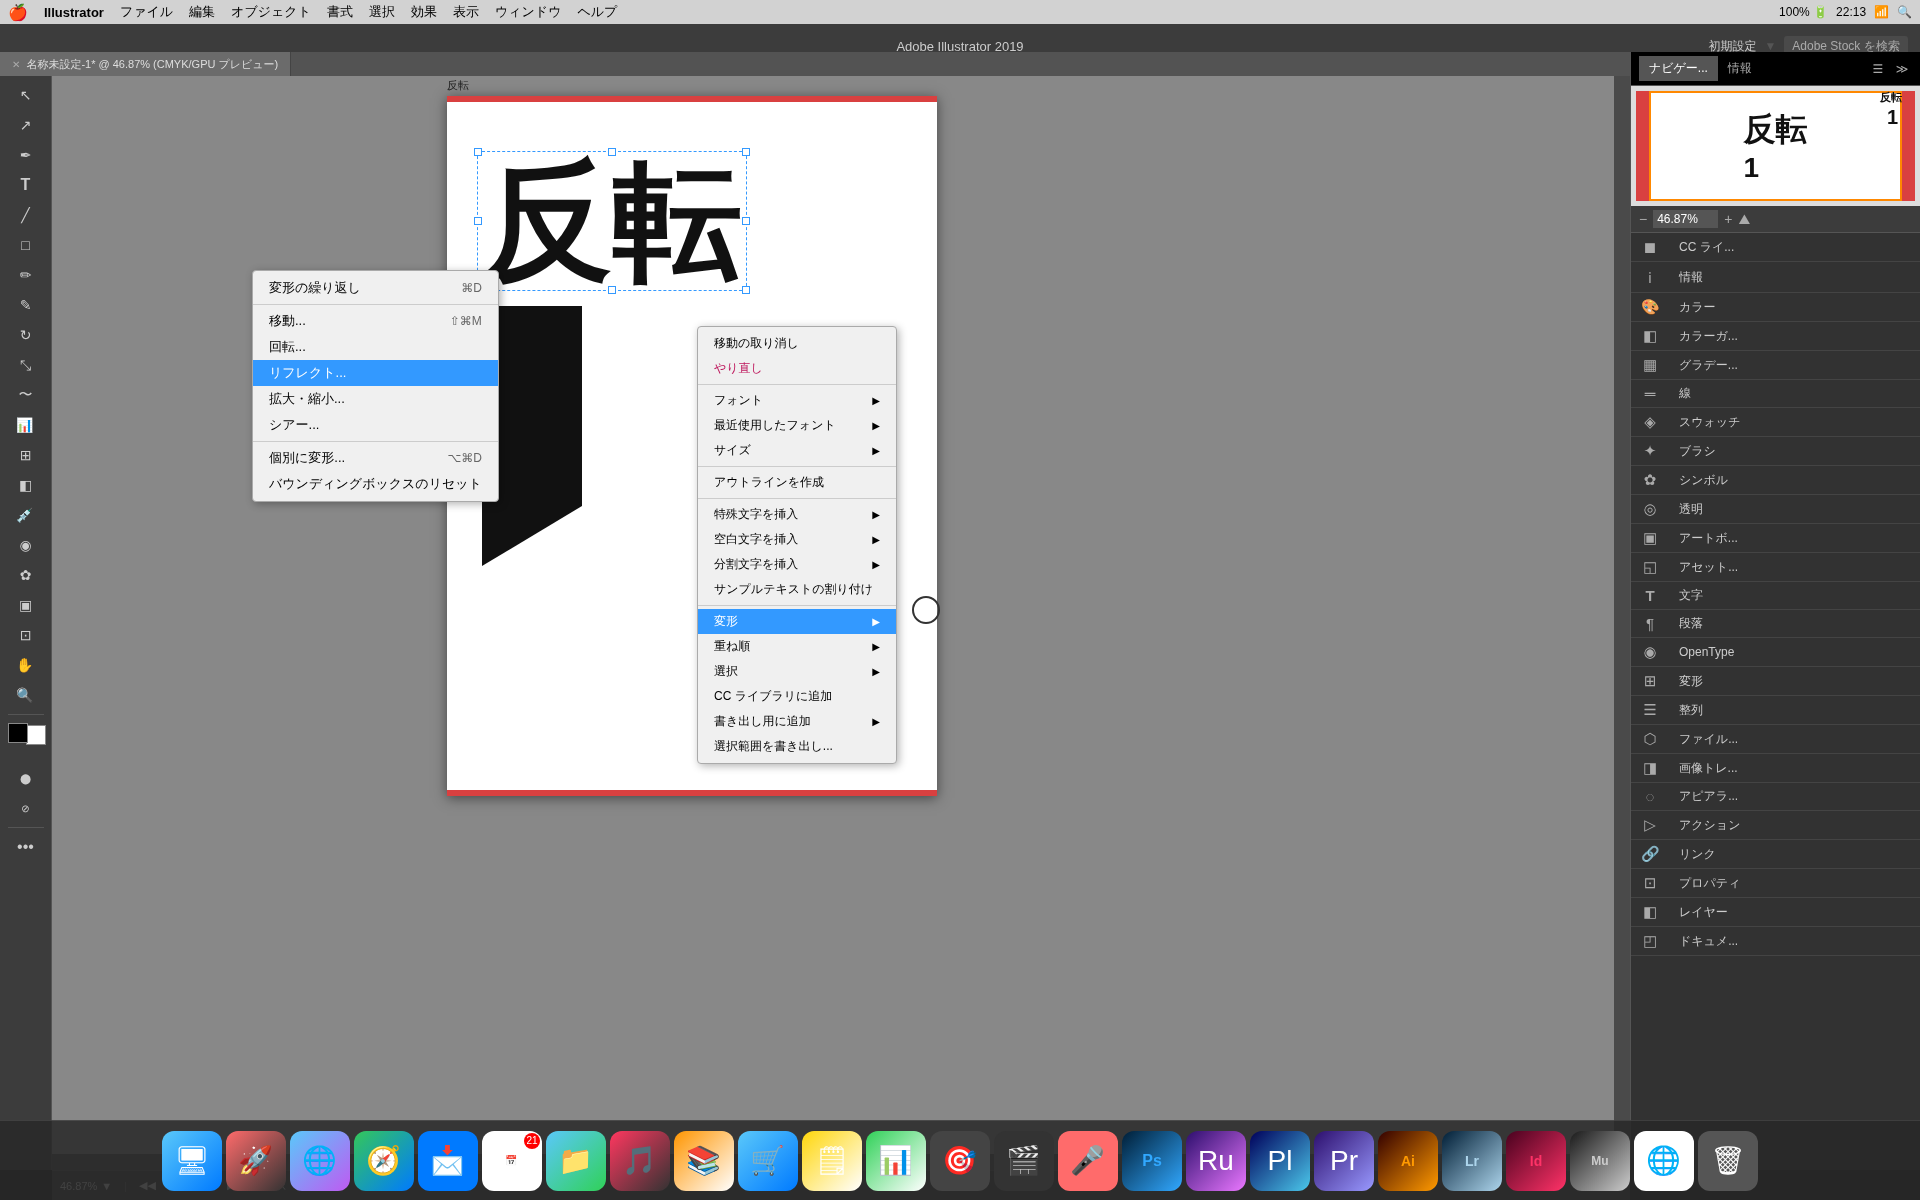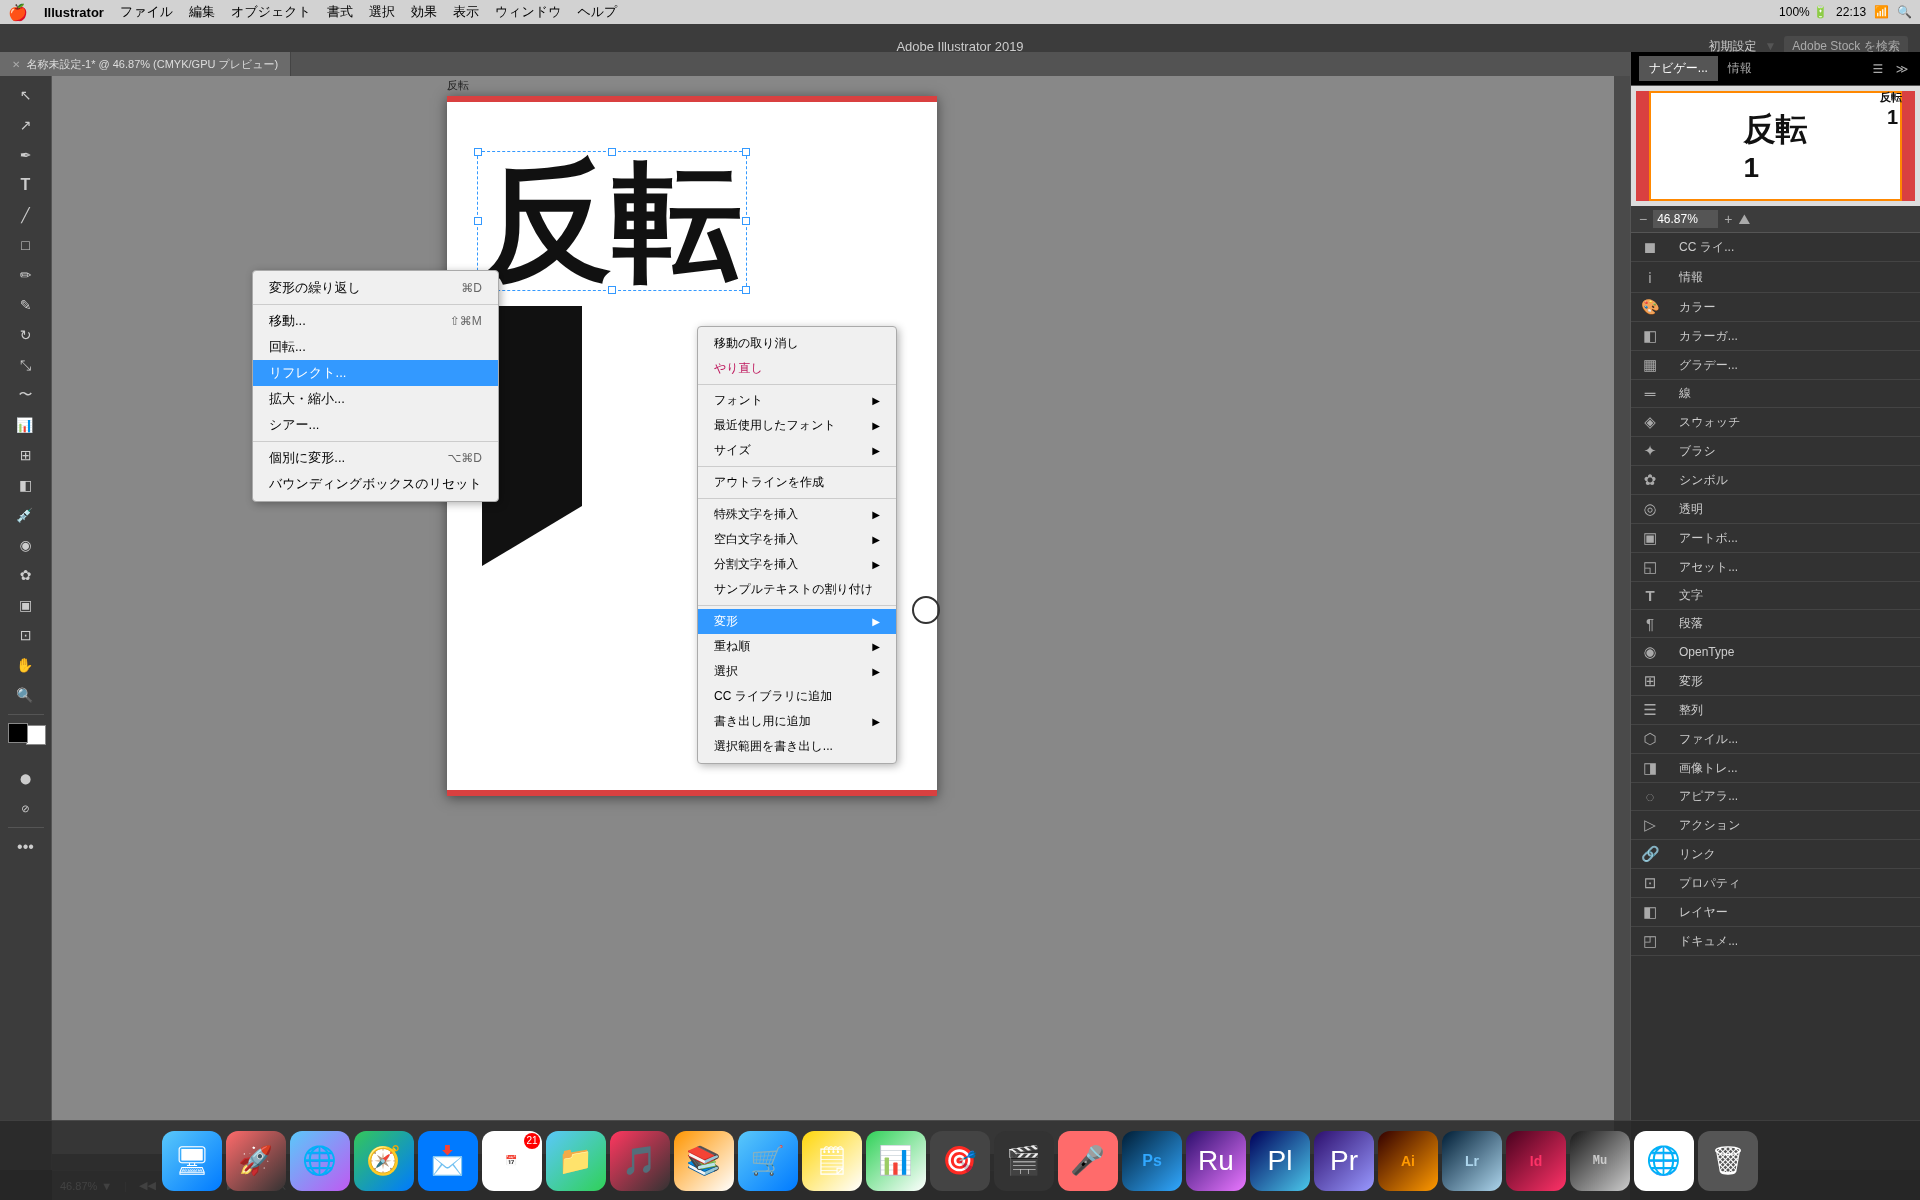--- a/index.html
+++ b/index.html
@@ -574,18 +574,18 @@
   <div class="dock-item" style="background:linear-gradient(135deg,#2d0f6e,#9999ff);">Pr</div>
   <div class="dock-item" style="background:linear-gradient(135deg,#330000,#ff9a00);">
     <span style="font-size:14px;font-weight:bold;color:#ff9a00;">Ai</span>
   </div>
   <div class="dock-item" style="background:linear-gradient(135deg,#001e36,#add5ec);">
     <span style="font-size:14px;font-weight:bold;color:#add5ec;">Lr</span>
   </div>
   <div class="dock-item" style="background:linear-gradient(135deg,#49021f,#ff3267);">
     <span style="font-size:14px;font-weight:bold;color:#ff3267;">Id</span>
   </div>
-  <div class="dock-item" style="background:linear-gradient(135deg,#1a1a1a,#ccc);font-family:Liberation Mono, monospace;">
+  <div class="dock-item" style="background:linear-gradient(135deg,#1a1a1a,#ccc);">
     <span style="font-size:12px;font-weight:bold;color:#ccc;">Mu</span>
   </div>
   <div class="dock-item" style="background:#fff;">🌐</div>
   <div class="dock-item" style="background:#555;">🗑</div>
 </div>
 
 </body></html>

